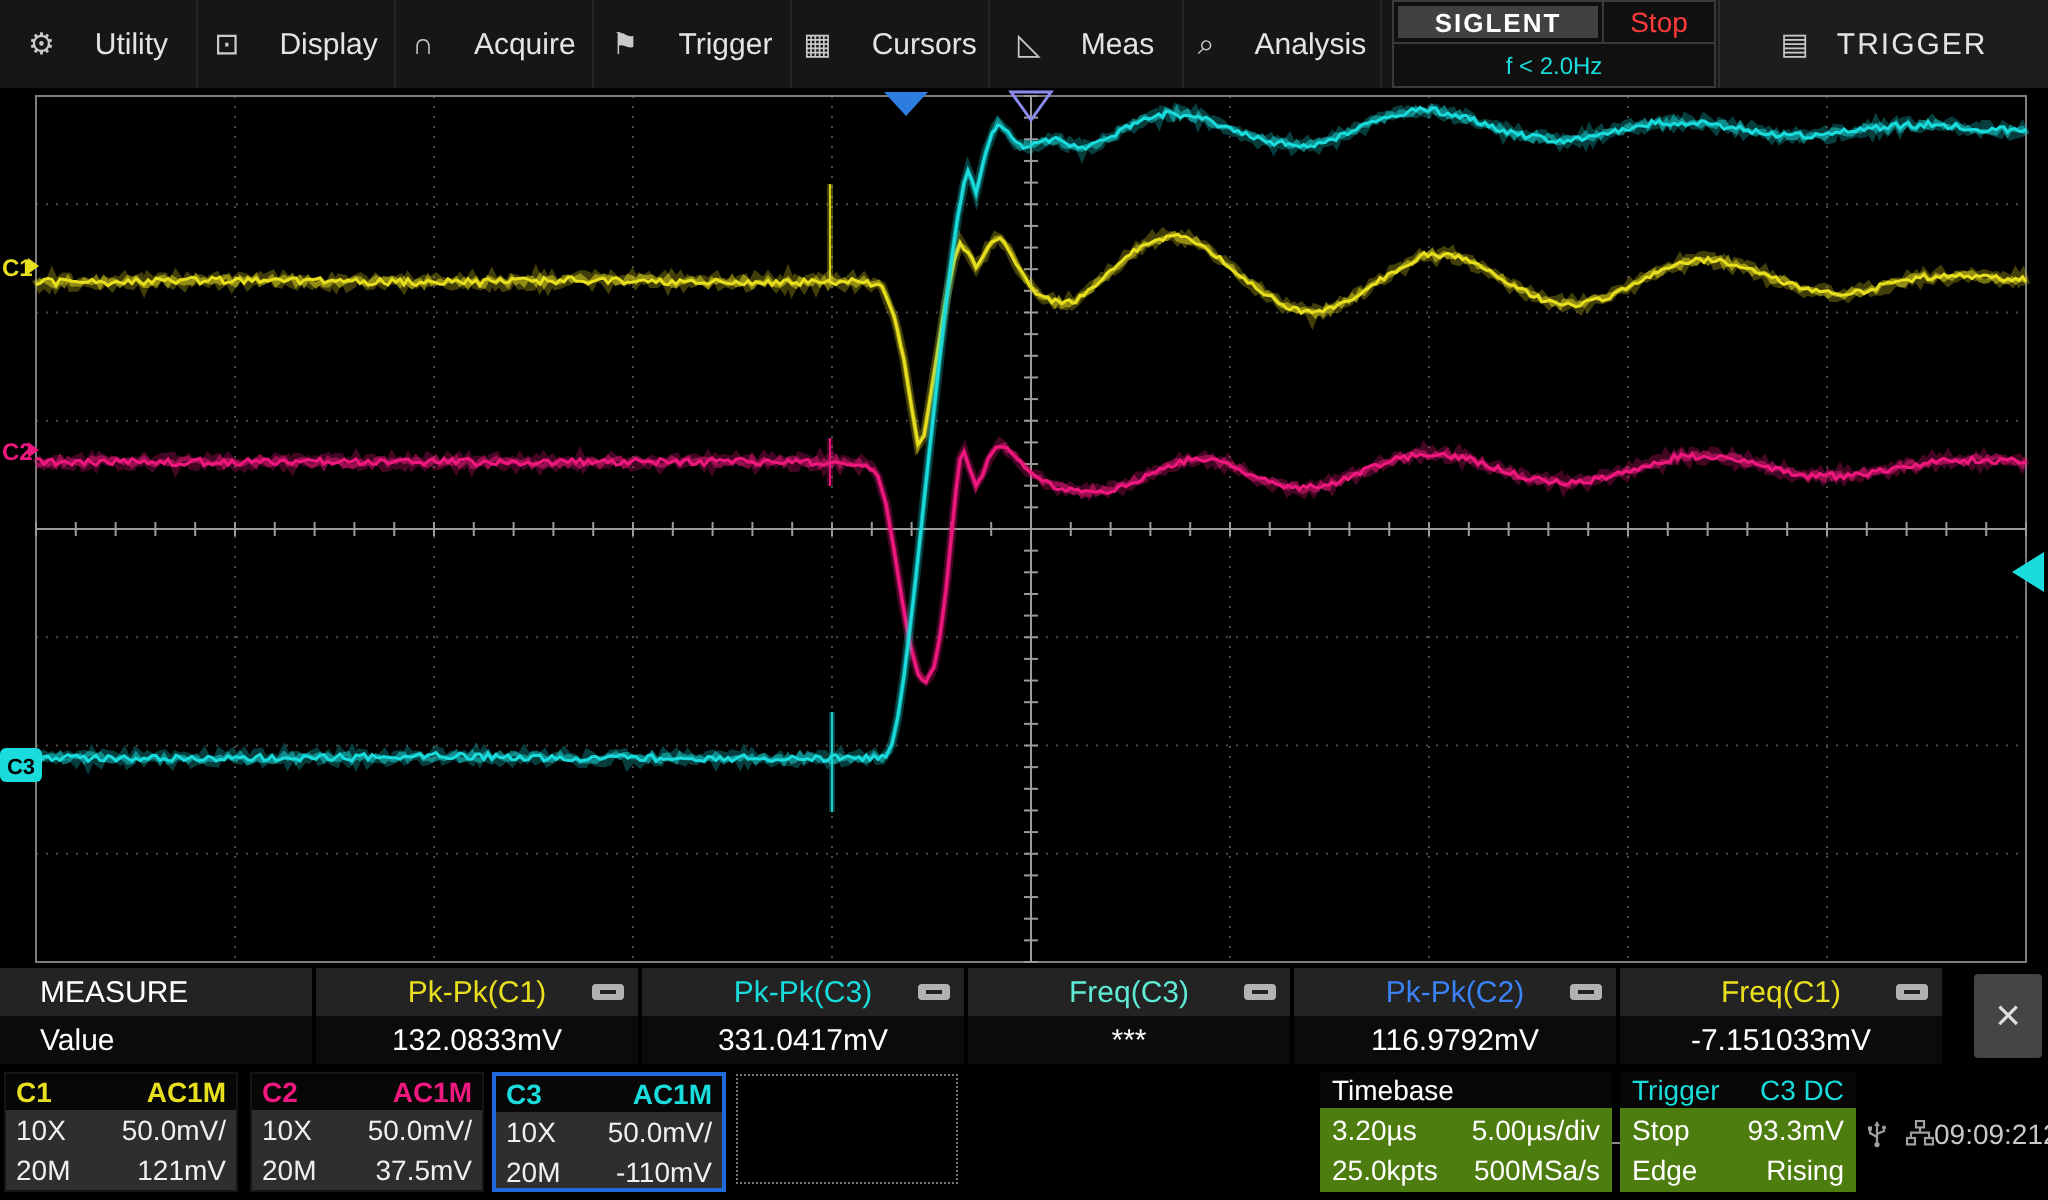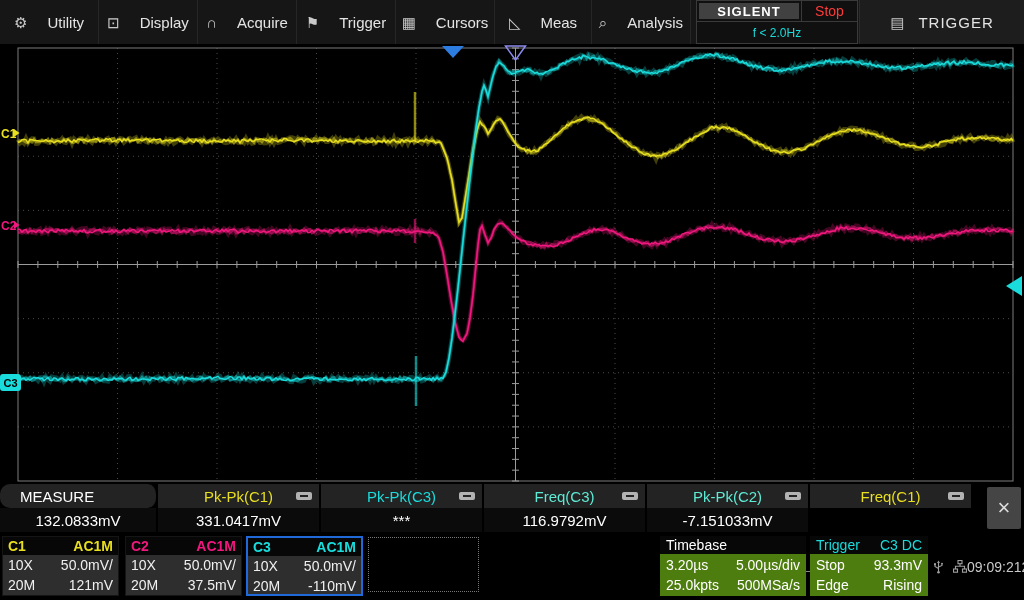--- a/index.html
+++ b/index.html
@@ -25,21 +25,21 @@
              display:flex;align-items:center;justify-content:center;gap:13px;color:#e4e4e4;font-size:15px;letter-spacing:1px;}
 
   
   .plot{position:absolute;top:45px;left:0;width:1024px;height:439px;background:#000;}
 
   
   .measure{position:absolute;top:484px;left:0;width:1024px;height:48px;background:#000;}
   .m-row{display:grid;grid-template-columns:158px 163px 163px 163px 163px 163px 1fr;height:24px;}
   .m-head .m-cell{background:#232323;}
   .m-cell{position:relative;display:flex;align-items:center;justify-content:center;font-size:15px;border-right:2px solid #000;}
-  .m-title{background:#232323;color:#fff;justify-content:flex-start;padding-left:20px;border-radius:10px;}
+  .m-title{background:#232323;color:#fff;justify-content:flex-start;padding-left:20px;}
   .m-vals .m-cell{background:#0b0b0b;color:#fff;}
   .m-vals .m-title{background:#0b0b0b;}
   .m-minus{position:absolute;right:7px;top:8px;width:16px;height:8px;background:#b2b2b2;border-radius:2px;
            display:flex;align-items:center;justify-content:center;}
   .m-minus i{display:block;width:8px;height:2px;background:#222;}
   .m-close{position:absolute;right:3px;top:3px;width:34px;height:42px;background:#454545;color:#ddd;
            font-size:22px;display:flex;align-items:center;justify-content:center;border-radius:2px;}
 
   
   .bottombar{position:absolute;top:532px;left:0;width:1024px;height:68px;background:#000;}
@@ -262,34 +262,35 @@
             <i></i>
           </span>
       </div>
       <div class="m-cell">
         <span class="m-label" style="color: #5eead4;">Freq(C3)</span>
         <span class="m-minus">
             <i></i>
           </span>
       </div>
       <div class="m-cell">
-        <span class="m-label" style="color: #5eead4;">Pk-Pk(C2)</span>
+        <span class="m-label" style="color: #3b82f6;">Pk-Pk(C2)</span>
         <span class="m-minus">
             <i></i>
           </span>
       </div>
       <div class="m-cell">
         <span class="m-label" style="color: rgb(232, 223, 31);">Freq(C1)</span>
         <span class="m-minus">
             <i></i>
           </span>
       </div>
       <div></div>
     </div>
     <div class="m-row m-vals">
+      <div class="m-cell m-title">Value</div>
       <div class="m-cell">132.0833mV</div>
       <div class="m-cell">331.0417mV</div>
       <div class="m-cell">***</div>
       <div class="m-cell">116.9792mV</div>
       <div class="m-cell">-7.151033mV</div>
       <div></div>
     </div>
     <div class="m-close">×</div>
   </section>
 

